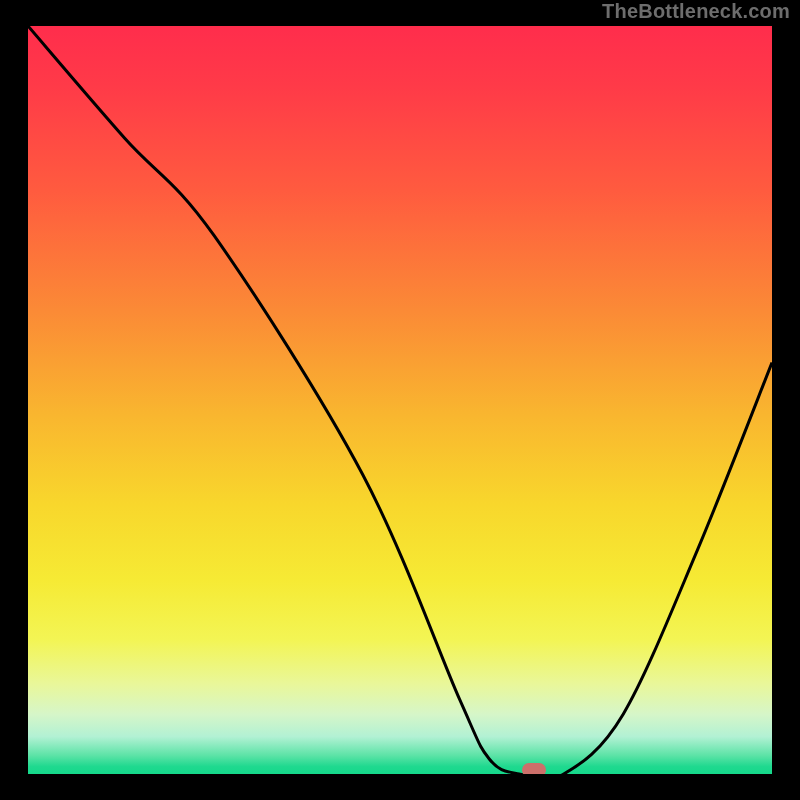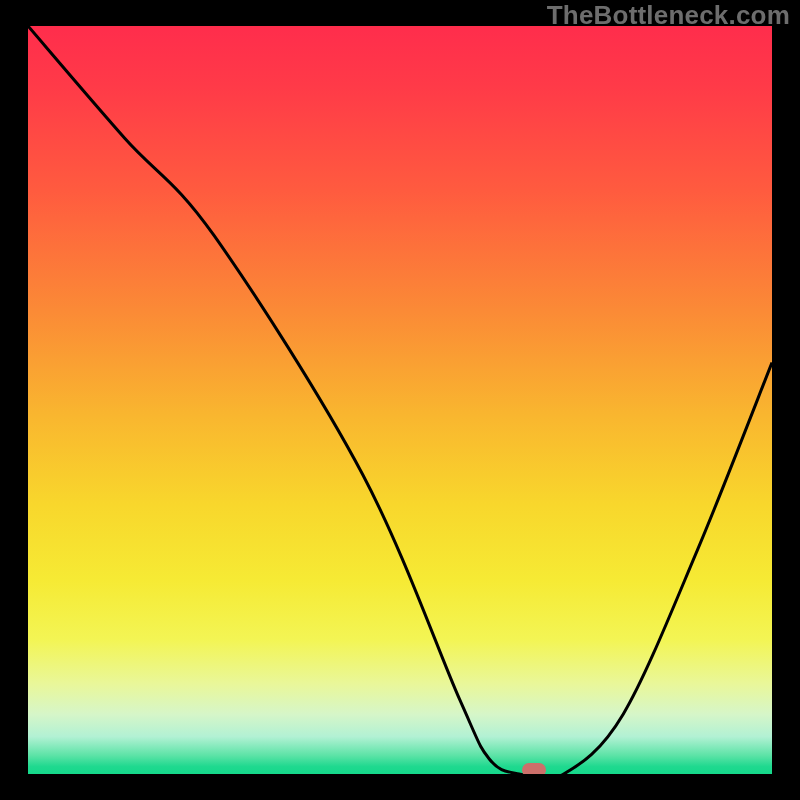--- a/index.html
+++ b/index.html
@@ -14,21 +14,21 @@
     position: relative;
     width: 800px;
     height: 800px;
     background: #000;
   }
   .watermark {
     position: absolute;
     top: 0;
     right: 10px;
     font-family: Arial, Helvetica, sans-serif;
-    font-size: 26px;
+    font-size: 20px;
     font-weight: 600;
     color: #6d6d6d;
     letter-spacing: 0.2px;
     z-index: 50;
   }
   .plot {
     position: absolute;
     left: 28px;
     top: 26px;
     width: 744px;

